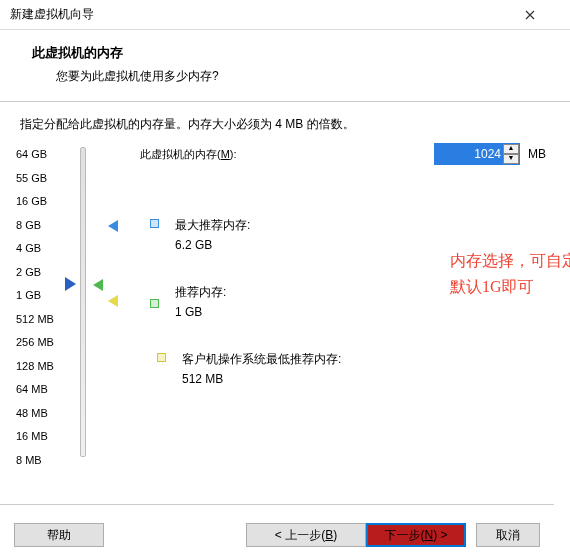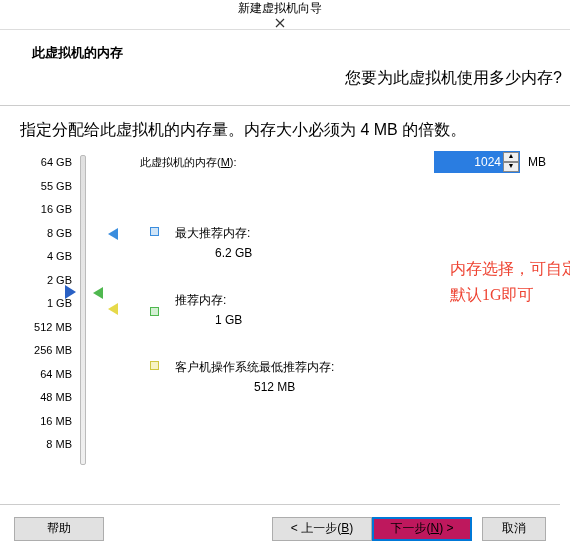--- a/index.html
+++ b/index.html
@@ -1,27 +1,27 @@
 <!DOCTYPE html>
 <html><head>
 <meta charset="utf-8">
 <style>
 * { margin: 0; padding: 0; box-sizing: border-box; }
 body { font-family: "Microsoft YaHei", "SimSun", sans-serif; font-size: 12px; background: #fff; width: 570px; height: 552px; position: relative; }
-.titlebar { height: 30px; display: flex; align-items: center; justify-content: space-between; padding: 0 20px 0 10px; border-bottom: 1px solid #ddd; flex-direction: column; }
+.titlebar { height: 30px; display: flex; align-items: center; justify-content: space-between; padding: 0 20px 0 10px; border-bottom: 1px solid #ddd; }
 .titlebar-text { font-size: 12px; }
 .close-btn { width: 40px; height: 28px; display: flex; align-items: center; justify-content: center; cursor: pointer; font-size: 14px; }
 .header { padding: 14px 8px 12px 32px; }
 .header-title { font-size: 13px; font-weight: bold; margin-bottom: 6px; }
-.header-sub { font-size: 16px; padding-left: 24px; text-align: right; }
+.header-sub { font-size: 12px; padding-left: 24px; }
 .divider { height: 1px; background: #ccc; margin: 4px 0 0 0; }
-.desc { padding: 14px 20px 10px 20px; font-size: 16px; }
+.desc { padding: 14px 20px 10px 20px; font-size: 12px; }
 .main { position: relative; height: 330px; }
 .scale-col { position: absolute; left: 16px; top: 0; width: 56px; }
-.scale-label { text-align: right; font-size: 11px; line-height: 23.5px; height: 23.5px; }
+.scale-label { font-size: 11px; line-height: 23.5px; height: 23.5px; }
 .slider-track { position: absolute; left: 80px; top: 4px; width: 6px; height: 310px; background: linear-gradient(#e0e0e0, #f0f0f0); border: 1px solid #bbb; border-radius: 2px; }
 .markers { position: absolute; left: 93px; top: 0; }
 .marker { position: absolute; width: 0; height: 0; }
 .marker-blue-right { border-top: 6px solid transparent; border-bottom: 6px solid transparent; border-right: 10px solid #3a8dde; }
 .marker-blue-left { border-top: 7px solid transparent; border-bottom: 7px solid transparent; border-left: 11px solid #2960c4; }
 .marker-green { border-top: 6px solid transparent; border-bottom: 6px solid transparent; border-right: 10px solid #4fb84f; }
 .marker-yellow { border-top: 6px solid transparent; border-bottom: 6px solid transparent; border-right: 10px solid #e6d94a; }
 .content-right { position: absolute; left: 140px; top: 0; right: 24px; }
 .mem-row { display: flex; align-items: center; margin-bottom: 20px; }
 .mem-label { flex: 1; font-size: 11px; }
@@ -30,27 +30,27 @@
 .spin-input { width: 68px; height: 20px; border: none; text-align: right; padding-right: 2px; font-size: 12px; background: #2a7de1; color: #fff; outline: none; }
 .spin-btns { display: flex; flex-direction: column; }
 .spin-btn { width: 16px; height: 10px; border: 1px solid #888; background: #f0f0f0; font-size: 7px; line-height: 6px; text-align: center; cursor: pointer; }
 .unit { margin-left: 8px; font-size: 12px; }
 .info-block { position: absolute; display: flex; align-items: flex-start; gap: 16px; }
 .sq { width: 9px; height: 9px; margin-top: 3px; box-sizing: border-box; }
 .sq-blue { background: #cfe4f7; border: 1px solid #3a8dde; }
 .sq-green { background: #d4f0d4; border: 1px solid #4fb84f; }
 .sq-yellow { background: #f7f3c4; border: 1px solid #cfc640; }
 .info-text { font-size: 12px; line-height: 18px; }
-.info-val { margin-top: 2px; margin-left: 40px; }
+.info-val { margin-top: 2px; }
 .anno { position: absolute; left: 310px; top: 105px; width: 230px; font-size: 16px; color: #e43; line-height: 26px; font-family: "SimSun", serif; }
-.footer { position: absolute; left: 0; right: 10px; bottom: 0; border-top: 1px solid #ccc; height: 48px; display: flex; align-items: center; padding: 5px 14px; }
+.footer { position: absolute; left: 0; right: 16px; bottom: 0; border-top: 1px solid #ccc; height: 48px; display: flex; align-items: flex-end; padding: 5px 14px; }
 .btn { height: 24px; border: 1px solid #adadad; background: #e1e1e1; font-size: 12px; cursor: pointer; padding: 0 14px; font-family: inherit; }
 .btn-help { width: 90px; }
-.btn-back { width: 100px; }
-.btn-next { width: 100px; border: 2px solid #0078d7; background: #be185d; }
+.btn-back { width: 120px; }
+.btn-next { width: 100px; border: 2px solid #0078d7; background: #b91c1c; }
 .btn-cancel { width: 64px; margin-left: 10px; }
 .spacer { flex: 1; }
 .btn-group { display: flex; }
 </style>
 </head>
 <body>
 
 <div class="titlebar">
   <span class="titlebar-text">新建虚拟机向导</span>
   <div class="close-btn">
@@ -72,20 +72,21 @@
   <div class="scale-col">
     <div class="scale-label">64 GB</div>
     <div class="scale-label">55 GB</div>
     <div class="scale-label">16 GB</div>
     <div class="scale-label">8 GB</div>
     <div class="scale-label">4 GB</div>
     <div class="scale-label">2 GB</div>
     <div class="scale-label">1 GB</div>
     <div class="scale-label">512 MB</div>
     <div class="scale-label">256 MB</div>
+    <div class="scale-label">128 MB</div>
     <div class="scale-label">64 MB</div>
     <div class="scale-label">48 MB</div>
     <div class="scale-label">16 MB</div>
     <div class="scale-label">8 MB</div>
   </div>
   <div class="slider-track"></div>
 
   <div class="markers">
     <div class="marker marker-blue-right" style="left:15px; top:77px;"></div>
     <div class="marker marker-blue-left" style="left:-28px; top:134px;"></div>
@@ -117,21 +118,21 @@
     </div>
 
     <div class="info-block" style="top:140px; left:10px;align-items:center;">
       <div class="sq sq-green"></div>
       <div class="info-text">
         <div>推荐内存:</div>
         <div class="info-val">1 GB</div>
       </div>
     </div>
 
-    <div class="info-block" style="top:207px; left:10px;text-align:center;">
+    <div class="info-block" style="top:207px; left:17px;">
       <div class="sq sq-yellow"></div>
       <div class="info-text">
         <div>客户机操作系统最低推荐内存:</div>
         <div class="info-val">512 MB</div>
       </div>
     </div>
 
     <div class="anno">内存选择，可自定义，这里我们默认1G即可</div>
   </div>
 </div>

